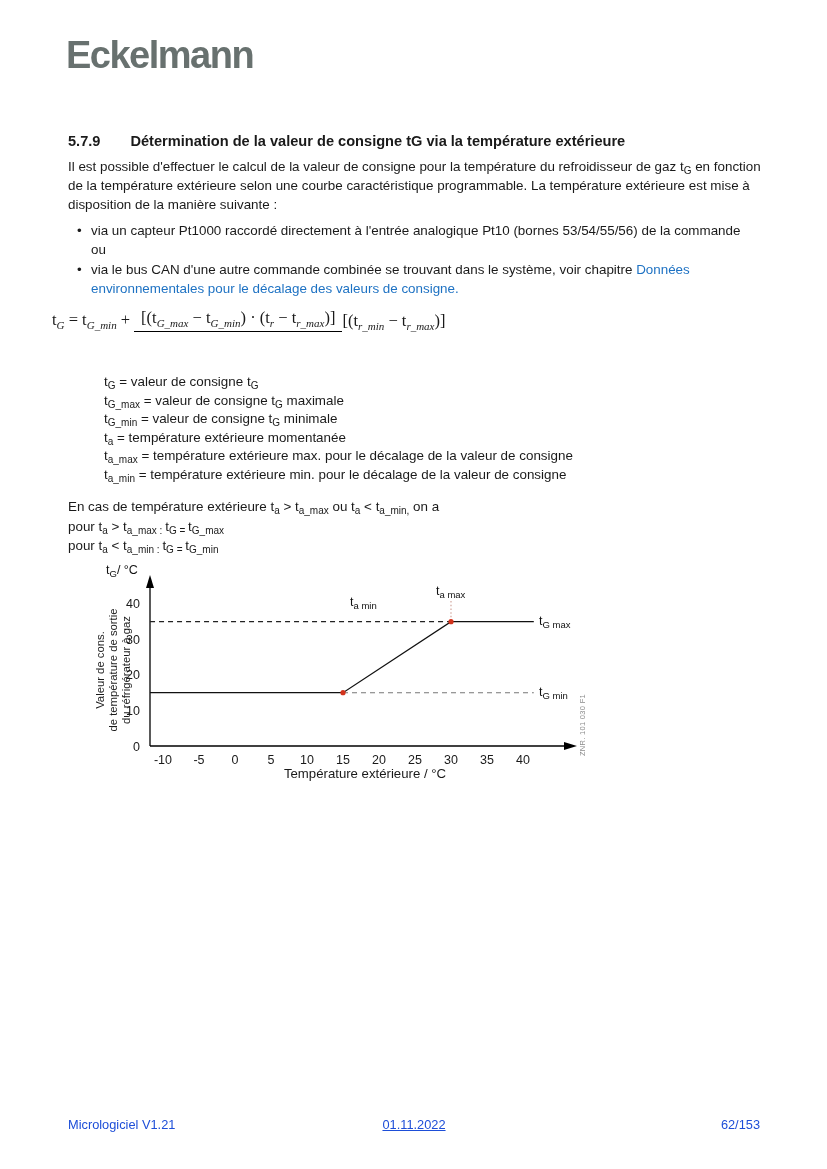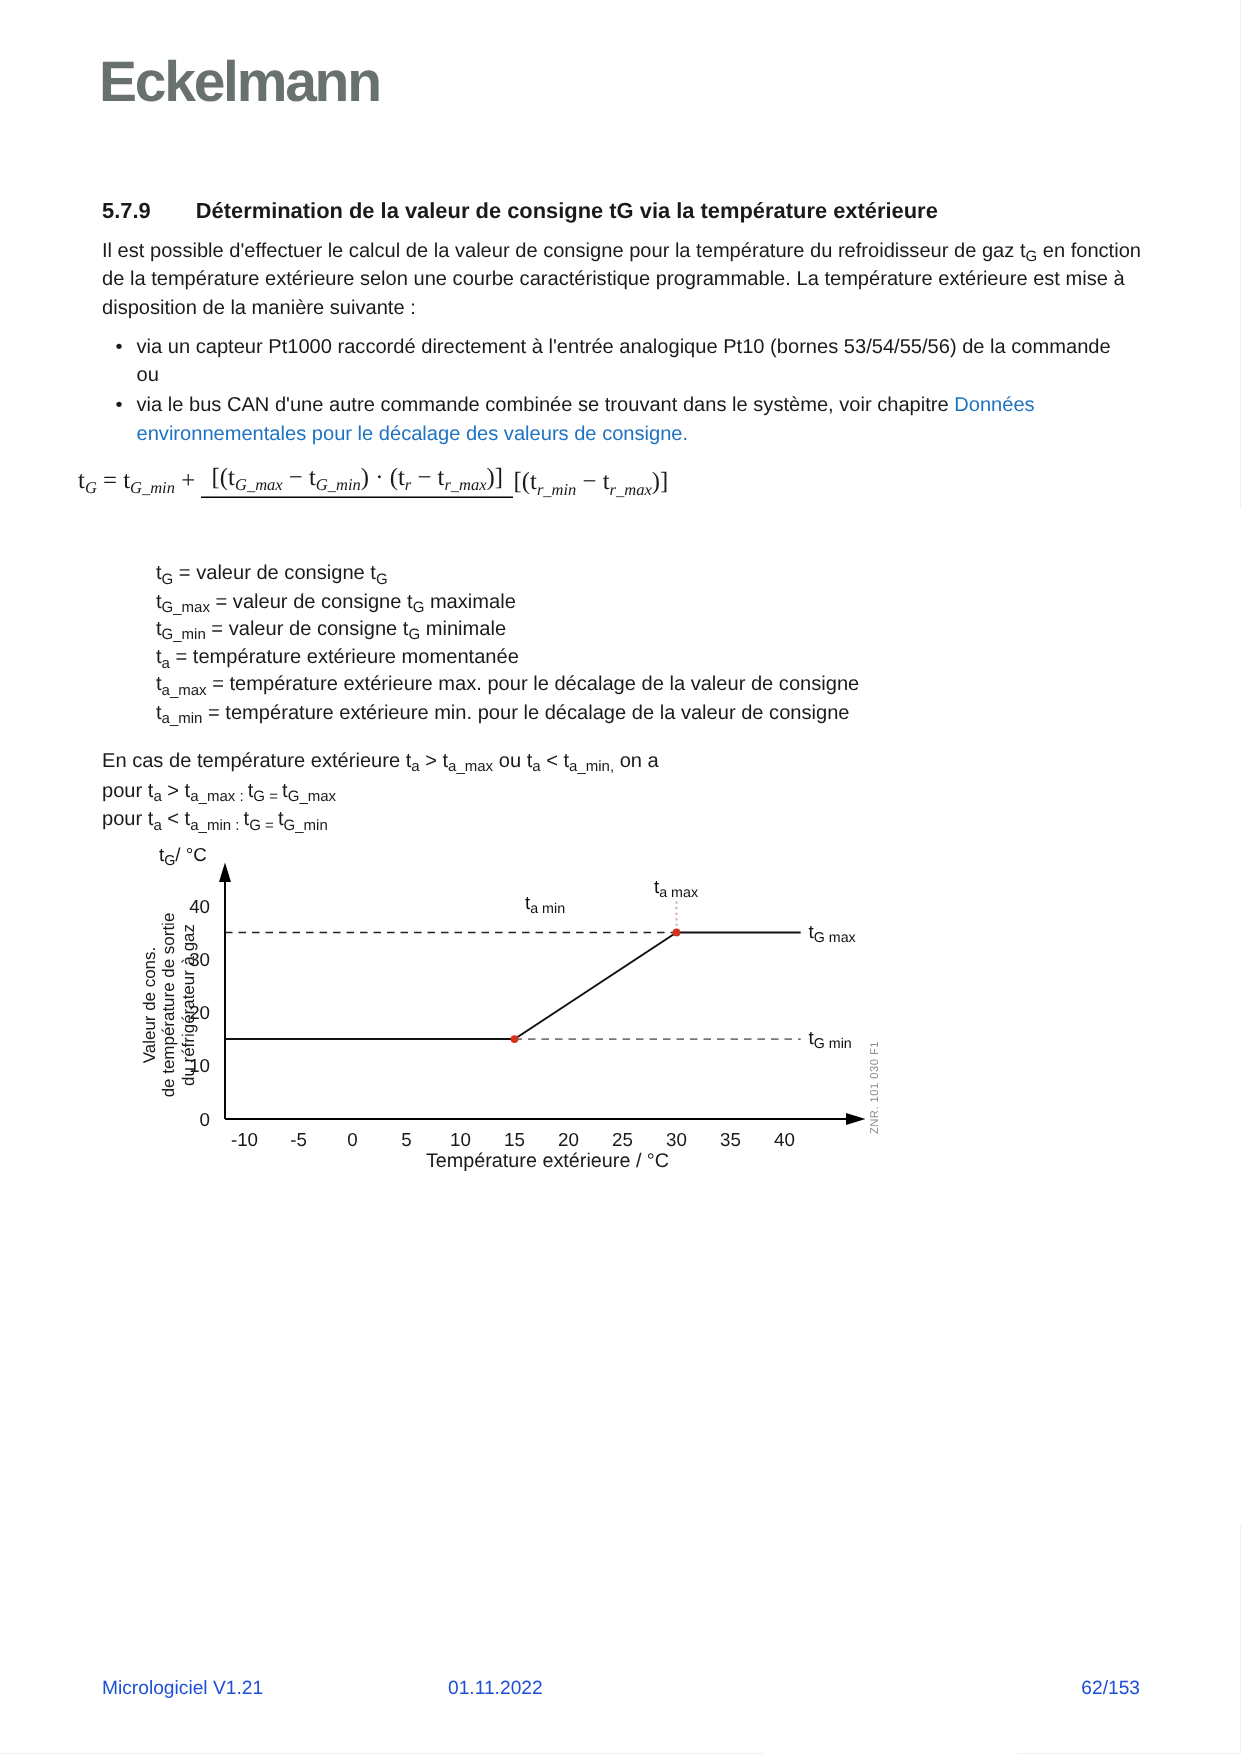--- a/index.html
+++ b/index.html
@@ -36,21 +36,21 @@
   .ann-tamax{left:356px;top:21px;}
   .ann-tgmax{left:459px;top:51px;}
   .ann-tgmin{left:459px;top:122px;}
   .ylabel{position:absolute;left:-51px;top:87px;width:170px;height:40px;
         transform:rotate(-90deg);text-align:center;font-size:11.3px;line-height:13px;color:#1a1a1a;}
   .watermark{position:absolute;left:461px;top:157px;width:84px;height:10px;
         transform:rotate(-90deg);font-size:7.5px;color:#8c8c8c;text-align:center;
         letter-spacing:0.3px;white-space:nowrap;}
   .footer{position:absolute;left:68px;top:1117px;width:692px;display:flex;font-size:12.8px;color:#1d4ed8;}
   .footer .fl{flex:1;text-align:left;}
-  .footer .fc{flex:1;text-align:left;}
+  .footer .fc{flex:1;text-align:center;text-decoration:underline;}
   .footer .fr{flex:1;text-align:right;}
 </style>
 </head>
 <body>
 
 <div class="page">
 
   <div class="logo">Eckelmann</div>
 
   <div class="heading">

